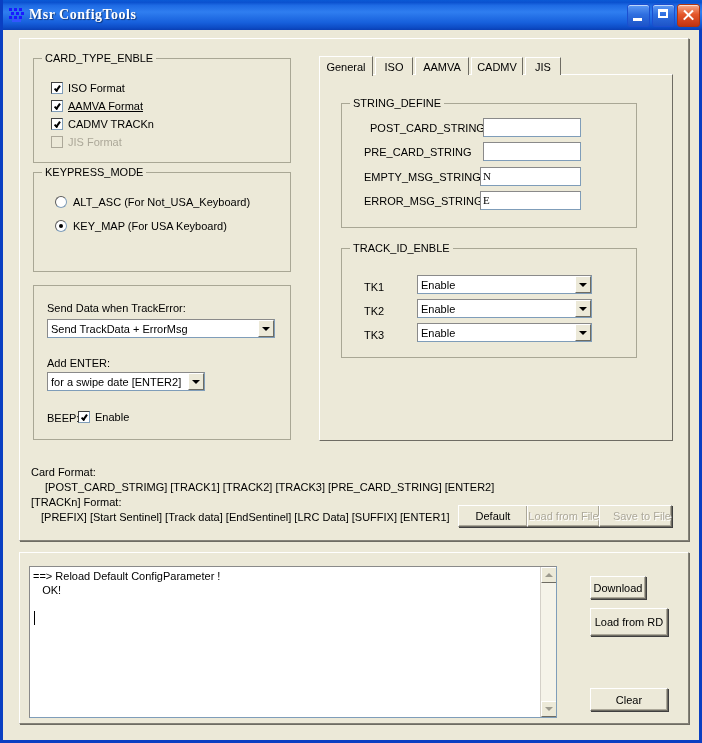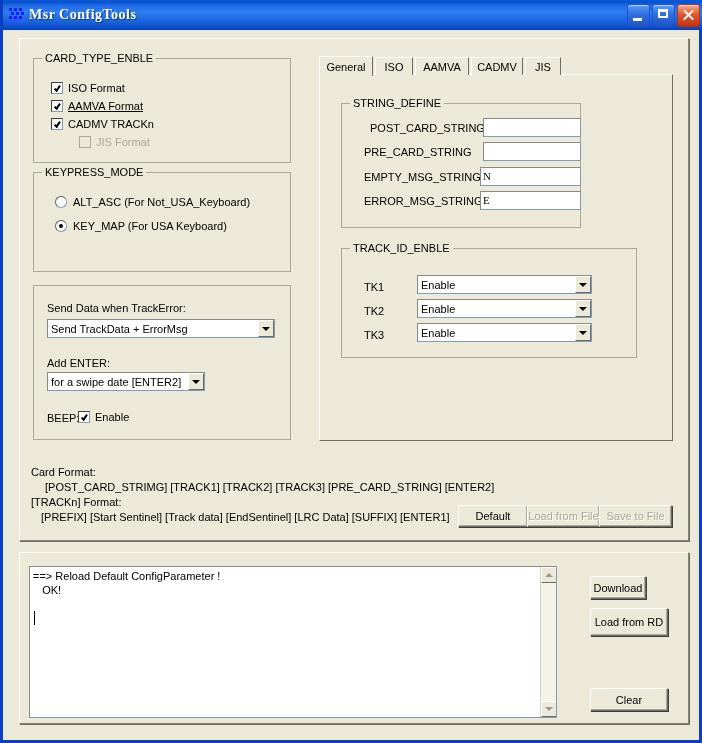--- a/index.html
+++ b/index.html
@@ -285,21 +285,21 @@
         <div class="tick"></div>
       </div>
     <div class="txt">AAMVA Format</div>
   </div>
   <div class="chk" style="left:48px;top:118px;">
     <div class="box">
         <div class="tick"></div>
       </div>
     <div class="txt">CADMV TRACKn</div>
   </div>
-  <div class="chk dis" style="left:48px;top:136px;margin-left:28px;">
+  <div class="chk dis" style="left:48px;top:136px;">
     <div class="box off-disabled"></div>
     <div class="txt">JIS Format</div>
   </div>
 
   <div class="group" style="left:30px;top:172px;width:258px;height:100px;">
     <div class="legend">KEYPRESS_MODE</div>
   </div>
   <div class="rad" style="left:52px;top:196px;">
     <div class="circ"></div>
     <div class="txt">ALT_ASC (For Not_USA_Keyboard)</div>
@@ -346,21 +346,21 @@
         <span>AAMVA</span>
       </div>
     <div class="tab" style="left:152px;width:52px;">
         <span>CADMV</span>
       </div>
     <div class="tab" style="left:206px;width:36px;">
         <span>JIS</span>
       </div>
   </div>
 
-  <div class="group" style="left:338px;top:103px;width:240px;height:125px;">
+  <div class="group" style="left:338px;top:103px;width:296px;height:125px;">
     <div class="legend">STRING_DEFINE</div>
   </div>
   <div class="lbl" style="left:361px;top:122px;padding-left:6px;">POST_CARD_STRING</div>
   <div class="tbox" style="left:480px;top:118px;width:98px;height:19px;"></div>
   <div class="lbl" style="left:361px;top:146px;">PRE_CARD_STRING</div>
   <div class="tbox" style="left:480px;top:142px;width:98px;height:19px;"></div>
   <div class="lbl" style="left:361px;top:171px;">EMPTY_MSG_STRING</div>
   <div class="tbox" style="left:477px;top:167px;width:101px;height:19px;">N</div>
   <div class="lbl" style="left:361px;top:195px;">ERROR_MSG_STRING</div>
   <div class="tbox" style="left:477px;top:191px;width:101px;height:19px;">E</div>
@@ -394,21 +394,21 @@
   <div class="fmt" style="left:42px;top:480px;">[POST_CARD_STRIMG] [TRACK1] [TRACK2] [TRACK3] [PRE_CARD_STRING] [ENTER2]</div>
   <div class="fmt" style="left:28px;top:495px;">[TRACKn] Format:</div>
   <div class="fmt" style="left:38px;top:510px;">[PREFIX] [Start Sentinel] [Track data] [EndSentinel] [LRC Data] [SUFFIX] [ENTER1]</div>
 
   <div class="btn" style="left:455px;top:505px;width:70px;height:22px;">
     <span>Default</span>
   </div>
   <div class="btn disabled" style="left:524px;top:505px;width:73px;height:22px;">
     <span>Load from File</span>
   </div>
-  <div class="btn disabled" style="left:596px;top:505px;width:73px;height:22px;">
+  <div class="btn disabled" style="left:596px;top:505px;width:73px;height:22px;justify-content:flex-end;">
     <span>Save to File</span>
   </div>
 
   <div class="panel" id="bottom-panel"></div>
 
   <div class="logbox">
     <div class="logtext">==&gt; Reload Default ConfigParameter !
    OK!</div>
     <div class="caret"></div>
     <div class="scrollbar">

